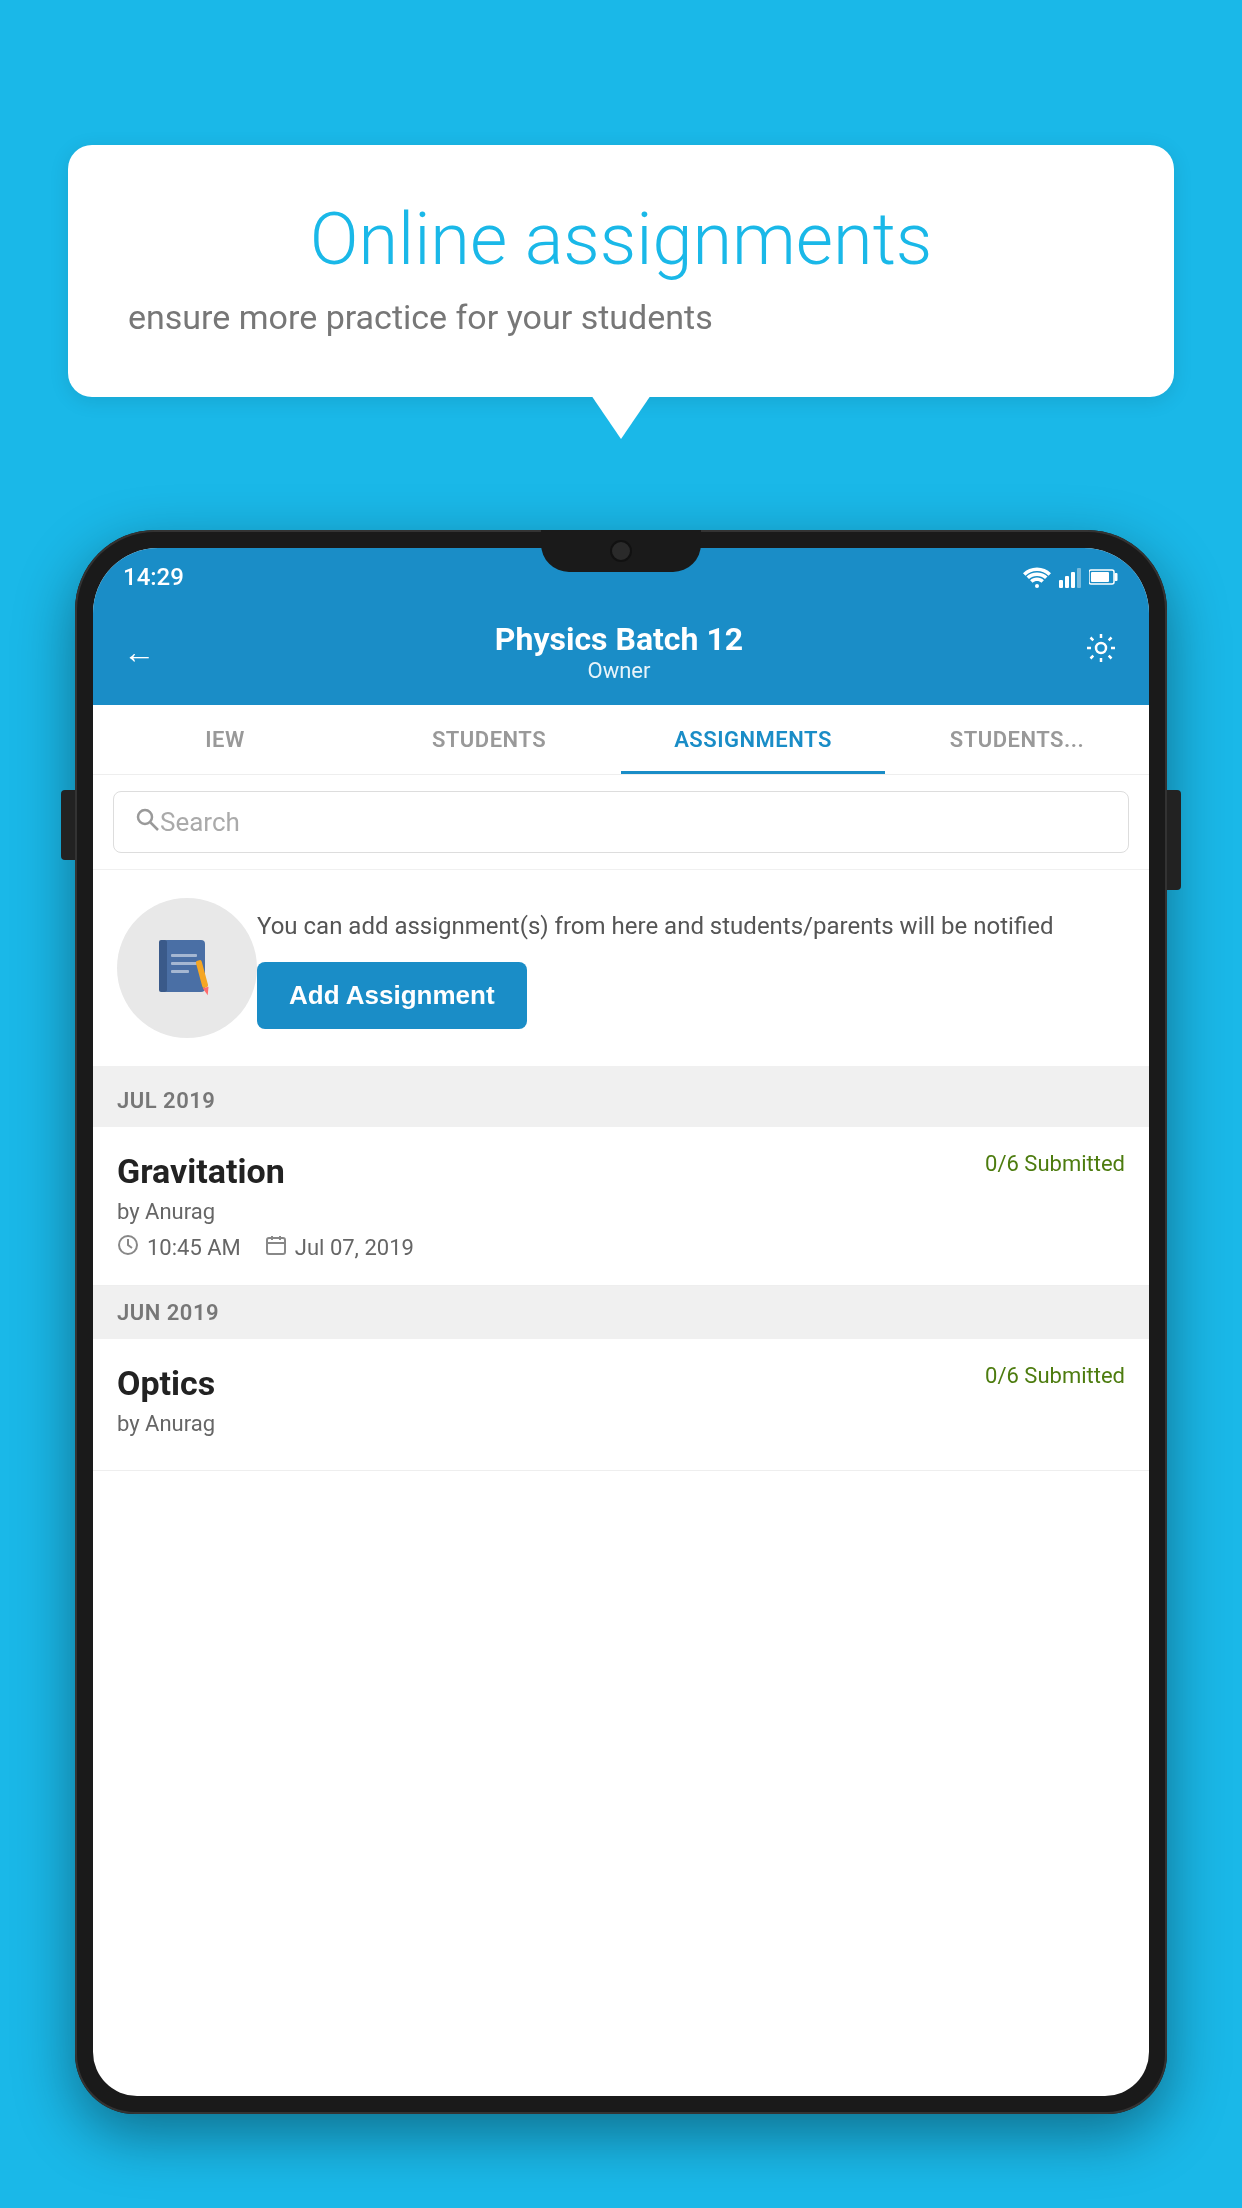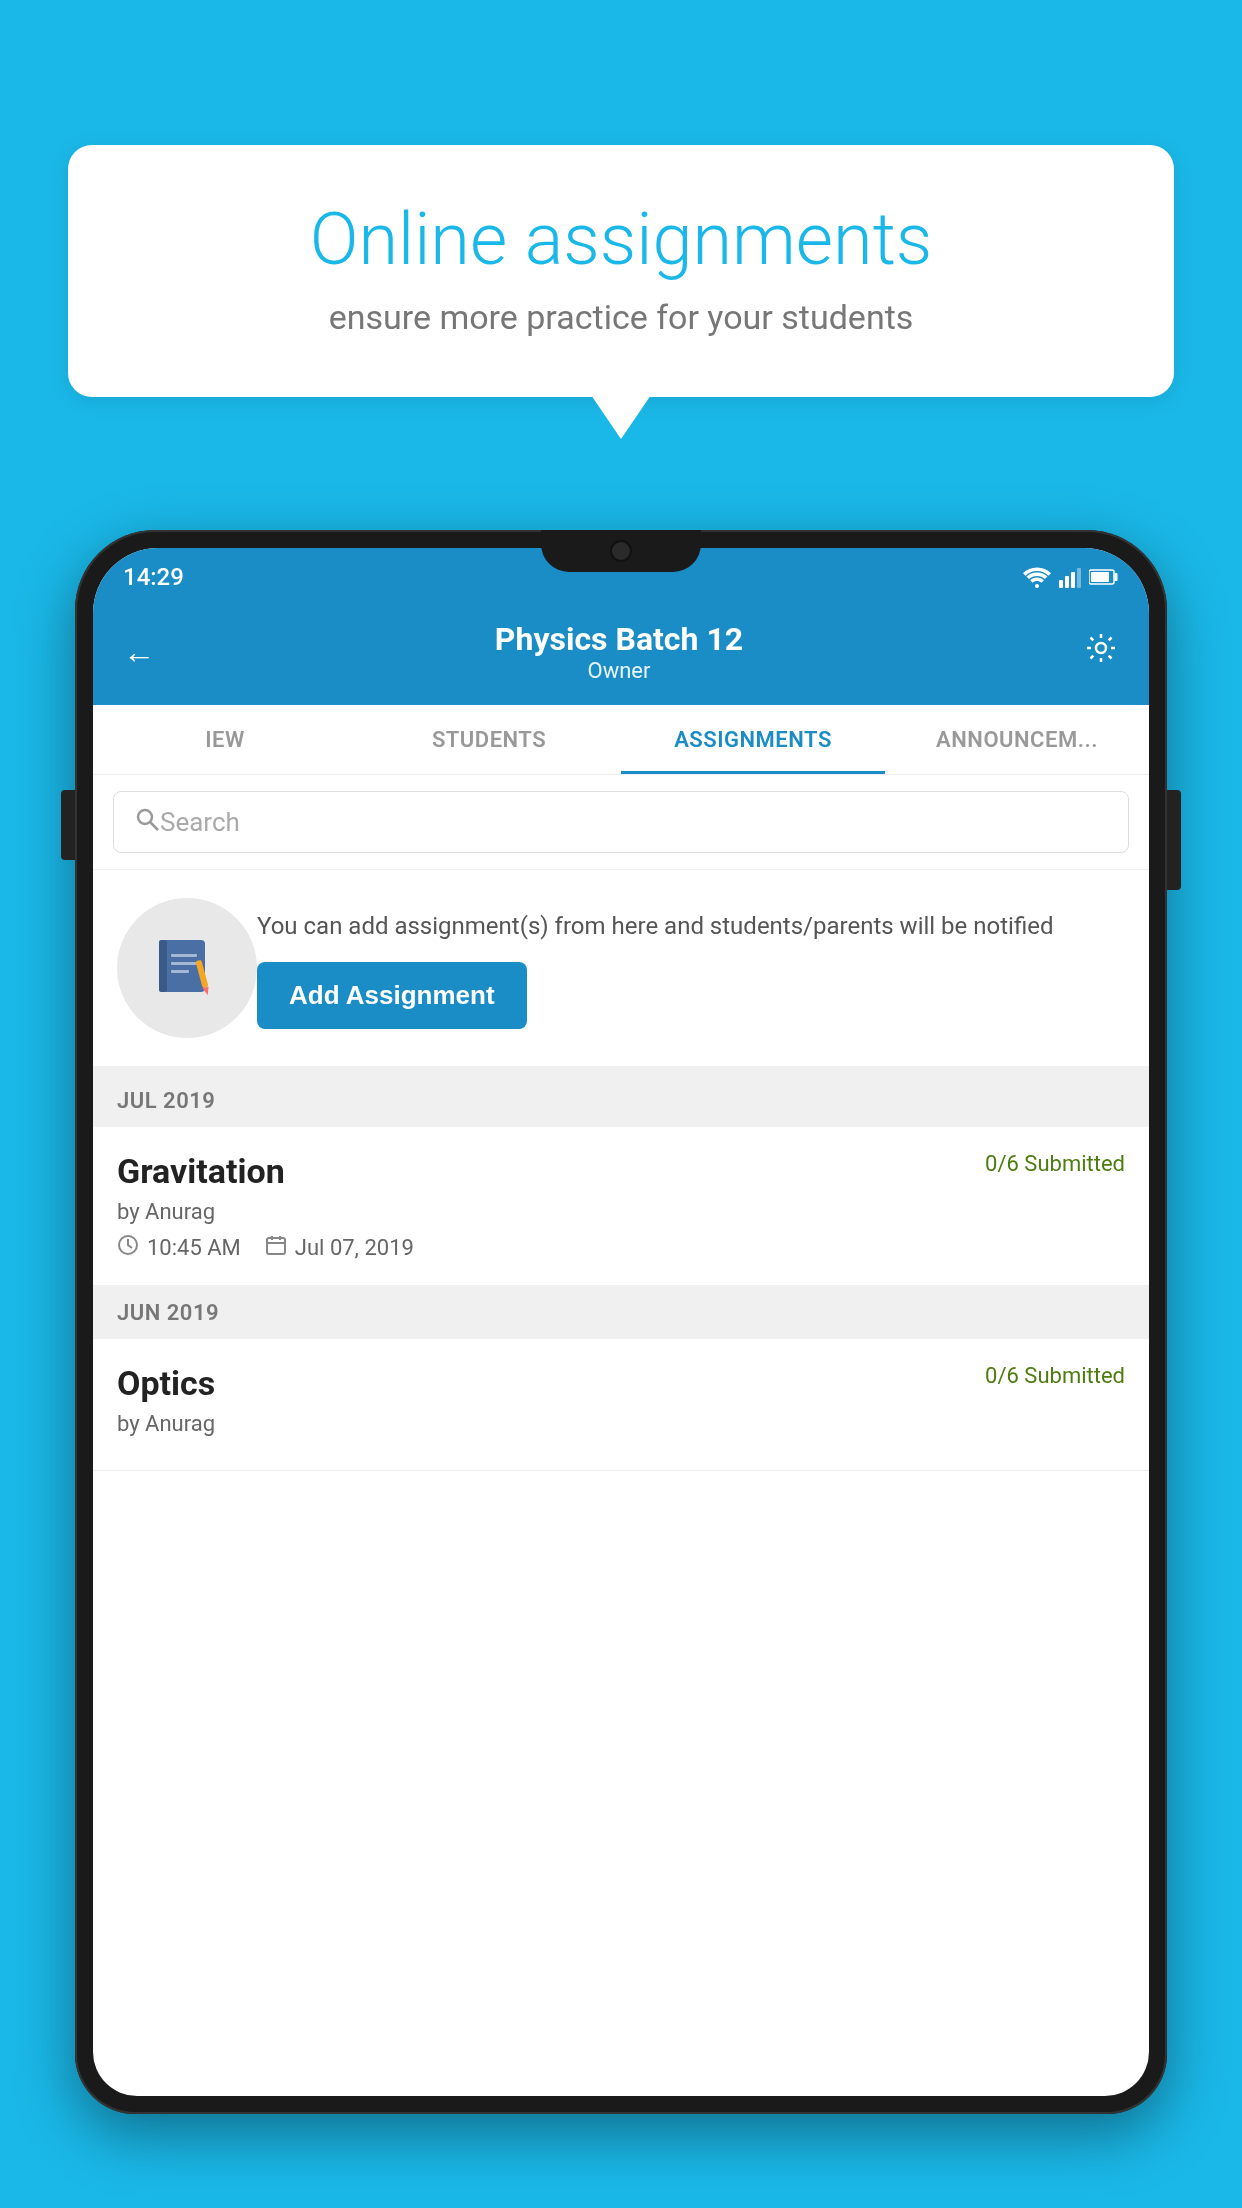--- a/index.html
+++ b/index.html
@@ -47,21 +47,21 @@
       color: #1ab8e8;
       font-weight: 300;
       text-align: center;
       line-height: 1.1;
       margin-bottom: 18px;
     }
 
     .bubble-subtitle {
       font-size: 34px;
       color: #777;
-      text-align: center;
+      text-align: left;
       font-weight: 400;
     }
 
     
     .phone-wrapper {
       position: absolute;
       top: 530px;
       left: 75px;
       right: 75px;
       bottom: 0;
@@ -414,21 +414,21 @@
         <div class="tab-item">
           <span>IEW</span>
         </div>
         <div class="tab-item">
           <span>STUDENTS</span>
         </div>
         <div class="tab-item active">
           <span>ASSIGNMENTS</span>
         </div>
         <div class="tab-item">
-          <span>ANNOUNCEM...</span>
+          <span>STUDENTS...</span>
         </div>
       </div>
 
       <div class="search-container">
         <div class="search-box">
           <span class="search-icon-el">
             <svg width="26" height="26" viewBox="0 0 26 26" fill="none" stroke="#999" stroke-width="2.5">
               <circle cx="11" cy="11" r="7"></circle>
               <line x1="16.5" y1="16.5" x2="24" y2="24"></line>
             </svg>

